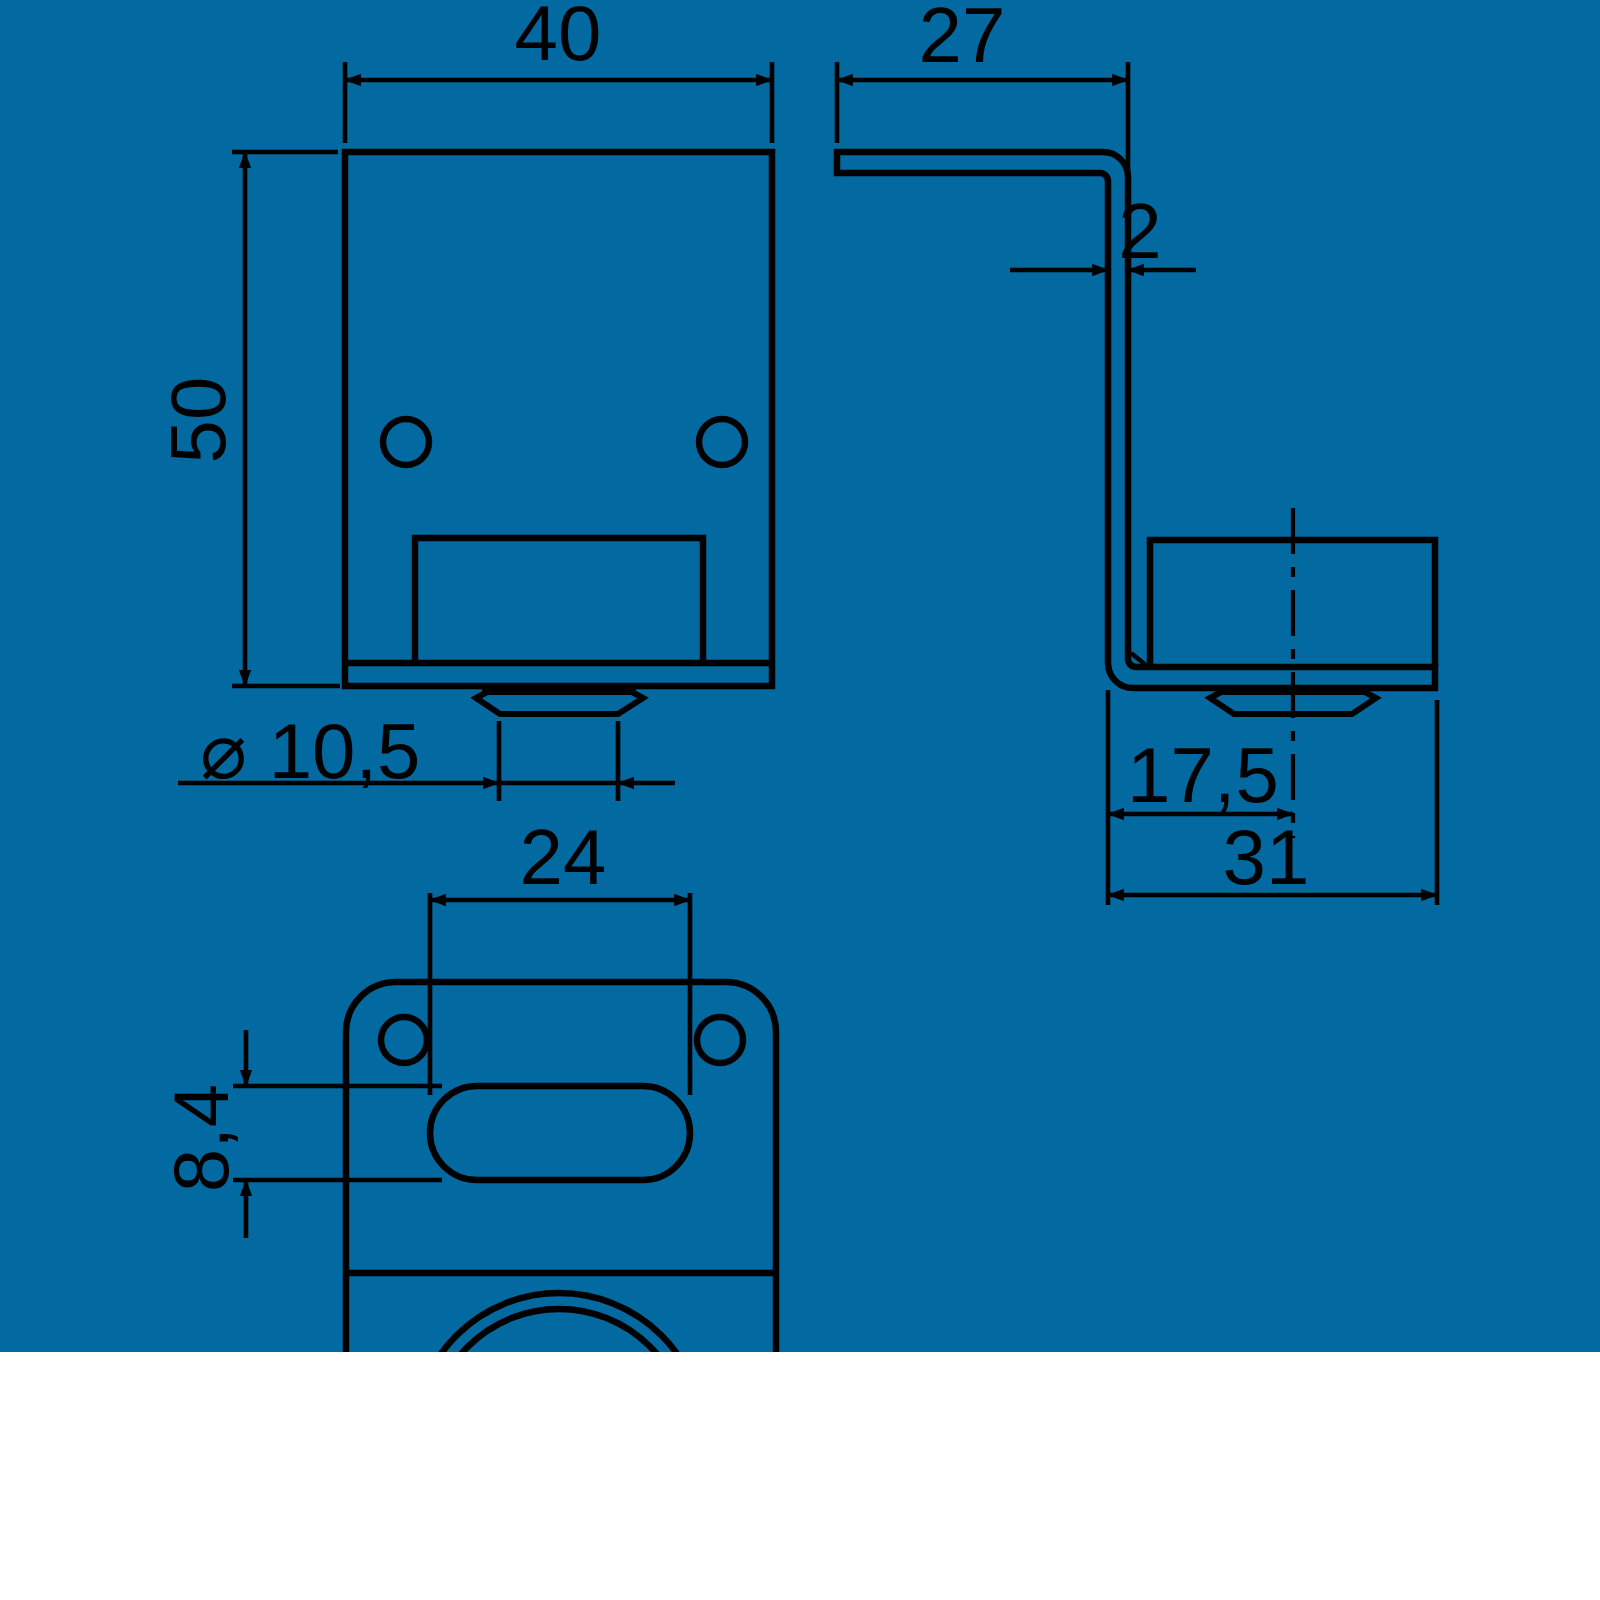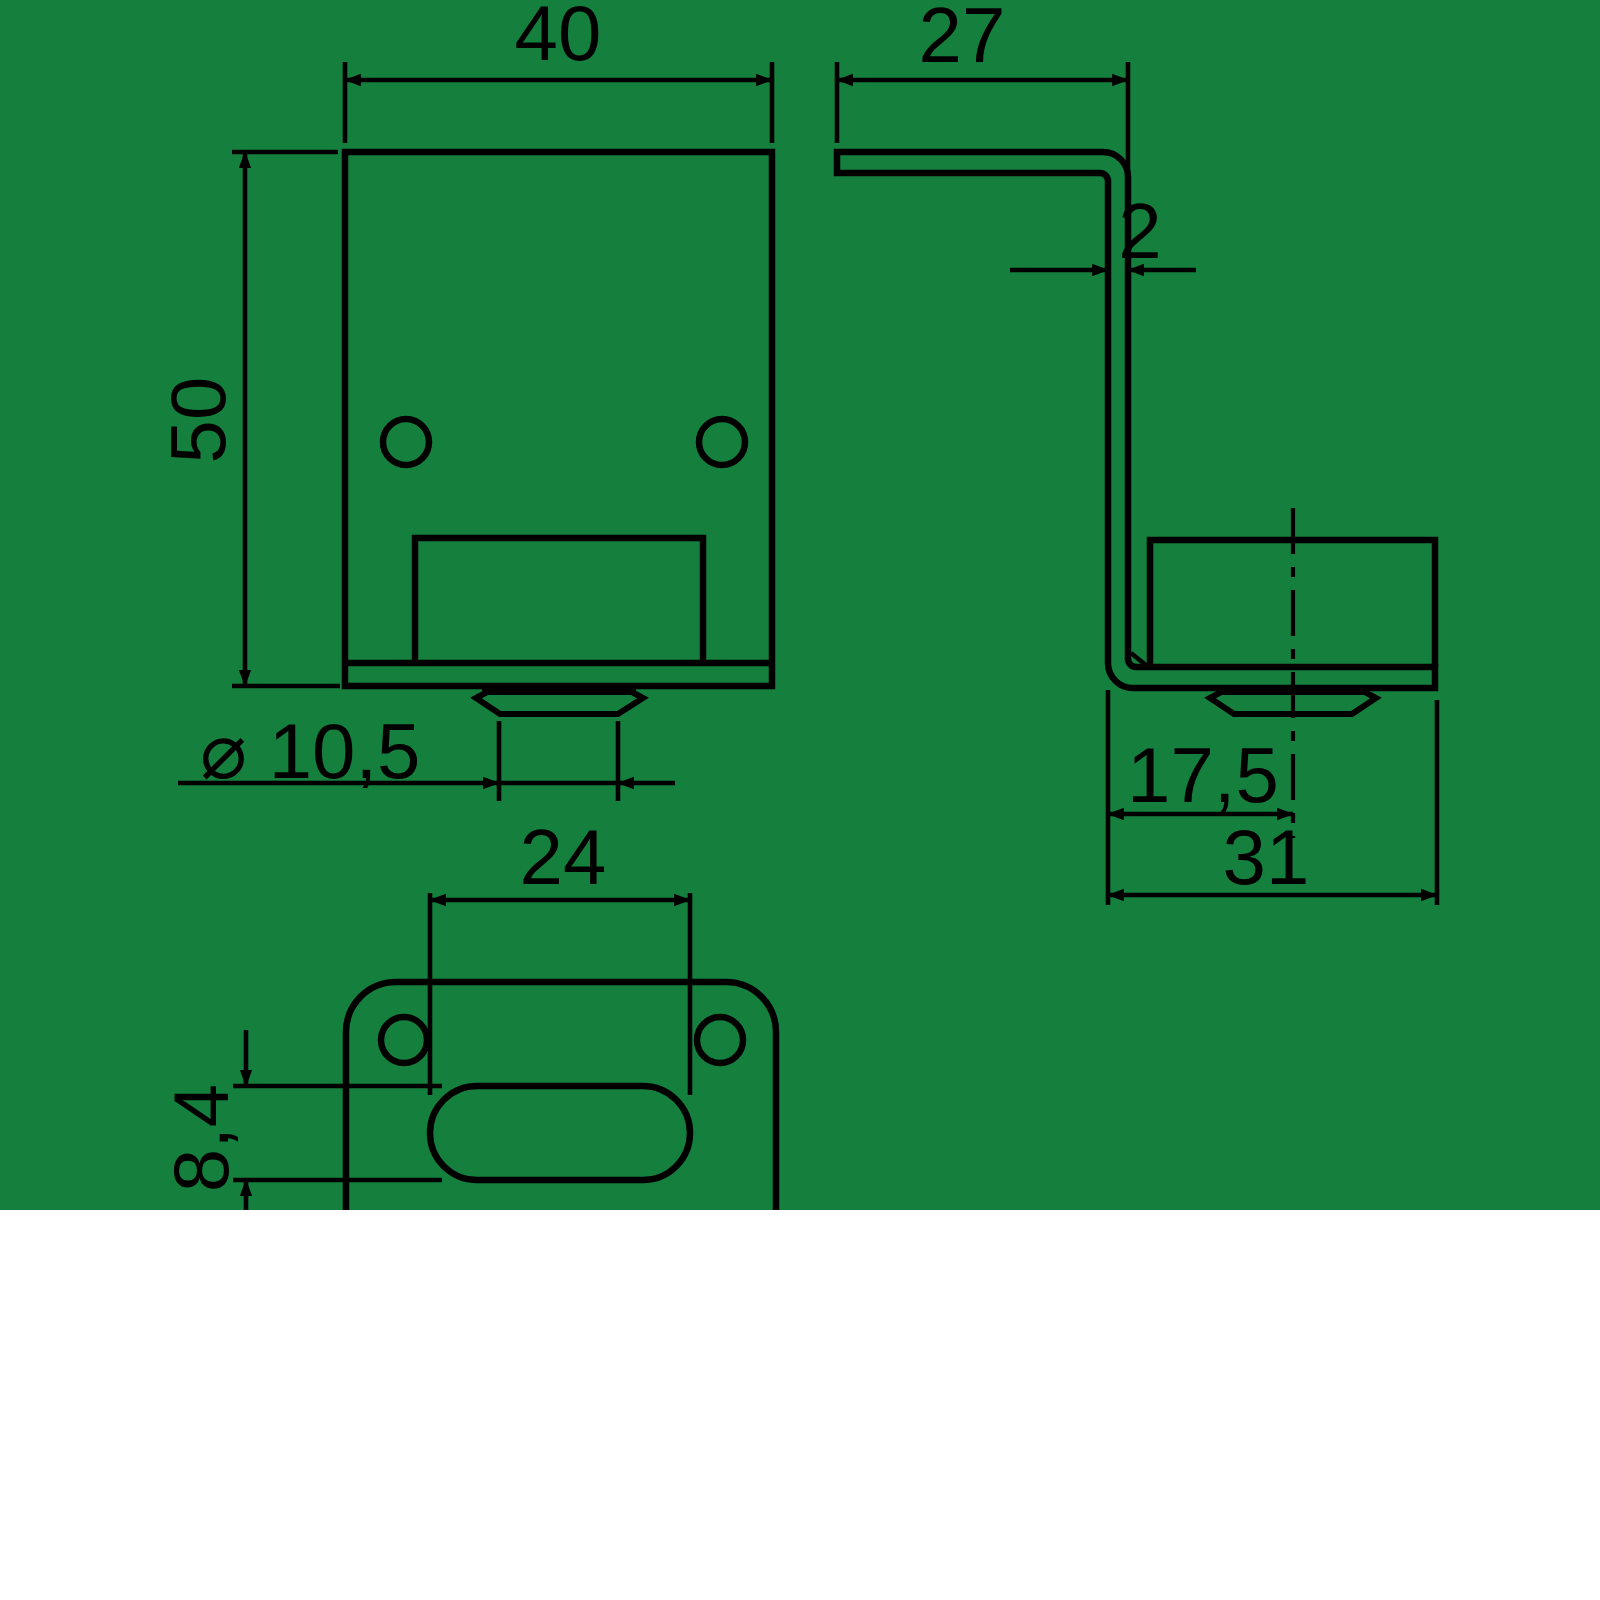--- a/index.html
+++ b/index.html
@@ -2,22 +2,22 @@
 <html><head>
 <meta charset="utf-8">
 <style>
   html, body {
     margin: 0;
     padding: 0;
     background: #ffffff;
   }
   .canvas {
     width: 1600px;
-    height: 1210px;
-    background: #15803d;
+    height: 1352px;
+    background: #0369a1;
     position: relative;
   }
   svg {
     display: block;
   }
   .obj {
     fill: none;
     stroke: #000000;
     stroke-width: 6.5;
     stroke-linejoin: miter;

